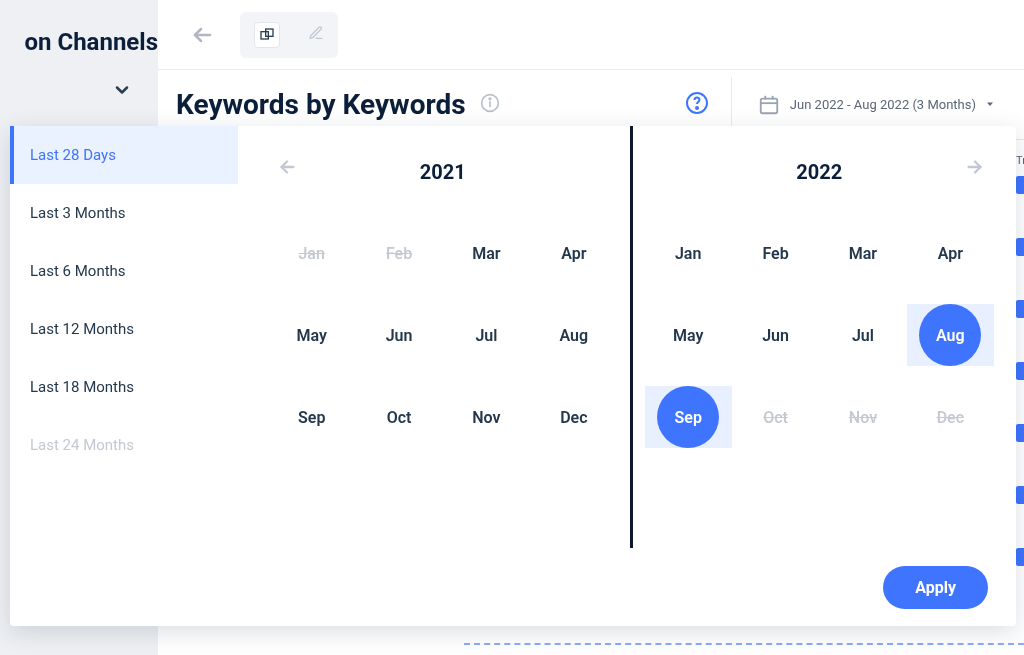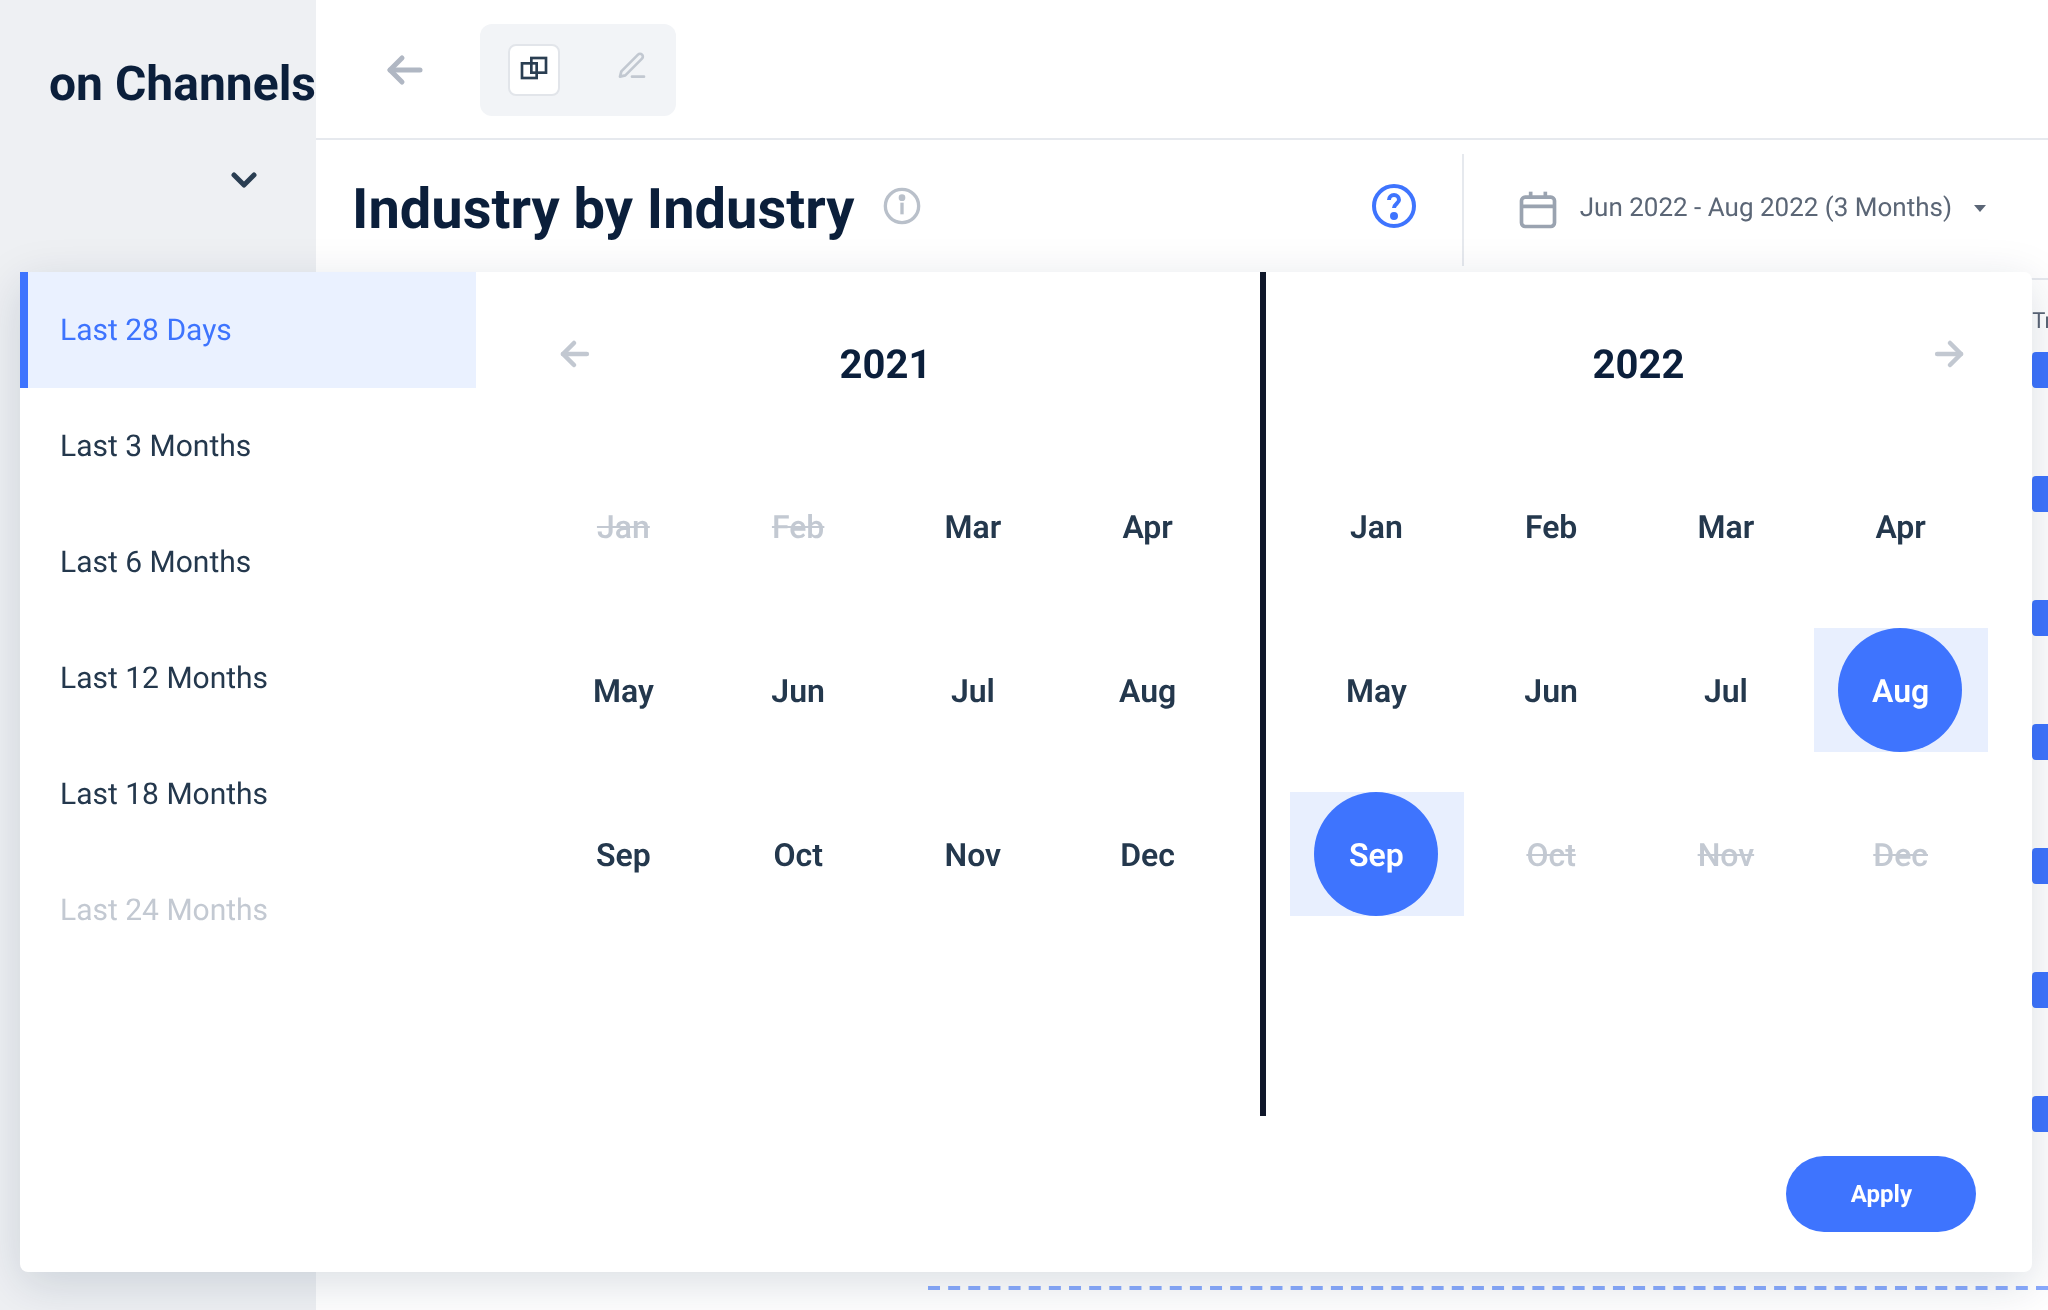--- a/index.html
+++ b/index.html
@@ -25,21 +25,21 @@
   .page-title { font-size: 28px; font-weight: 700; color: #0b1f3b; margin-left: 18px; }
   .info-circle { margin-left: 14px; color: #b9c0ca; }
   .help-circle { margin-left: auto; color: #3e74fe; }
   .date-divider { width: 1px; height: 56px; background: #e6e9ee; margin: 0 26px 0 22px; }
   .date-range { display: flex; align-items: center; color: #738094; margin-right: 18px; cursor: pointer; }
   .date-range svg { margin-right: 10px; }
   .date-range-text { font-size: 13px; color: #5b6676; }
   .date-caret { margin-left: 8px; }
 
   
-  .dropdown { position: absolute; left: 10px; top: 136px; width: 1006px; height: 500px; background: #fff; border-radius: 4px; box-shadow: 0 6px 24px rgba(10,31,68,0.15); }
+  .dropdown { position: absolute; left: 10px; top: 126px; width: 1006px; height: 500px; background: #fff; border-radius: 4px; box-shadow: 0 6px 24px rgba(10,31,68,0.15); }
 
   .presets { position: absolute; left: 0; top: 0; width: 228px; }
   .preset { height: 58px; display: flex; align-items: center; padding: 0 20px; font-size: 15px; color: #24384d; cursor: pointer; }
   .preset.active { background: #eaf1ff; color: #3e74fe; border-left: 4px solid #3e74fe; padding-left: 16px; }
   .preset.disabled { color: #c3c9d2; cursor: default; }
 
   
   .cal-wrap { position: absolute; left: 246px; top: 0; right: 10px; bottom: 78px; }
   .cal-cols { display: flex; width: 100%; height: 100%; }
   .cal-col { flex: 1; padding: 24px 12px 0 12px; }
@@ -57,21 +57,21 @@
   }
   .mcell.struck { color: #c3c9d2; text-decoration: line-through; font-weight: 500; cursor: default; }
   .mcell .pill { width: 62px; height: 62px; border-radius: 50%; display: flex; align-items: center; justify-content: center; }
   .mcell.selected .pill { background: #3e74fe; color: #fff; }
   .mcell.sel-end { background: #e8effe; }
   .mcell.sel-start { background: #e8effe; }
   .mcell.clickable { cursor: pointer; }
 
   
   .dropdown-footer { position: absolute; left: 0; right: 0; bottom: 0; height: 78px; display: flex; align-items: center; justify-content: flex-end; padding-right: 28px; }
-  .apply-btn { background: #3e74fe; color: #fff; font-size: 12px; font-weight: 700; border: none; border-radius: 22px; padding: 12px 32px; cursor: pointer; }
+  .apply-btn { background: #3e74fe; color: #fff; font-size: 16px; font-weight: 700; border: none; border-radius: 22px; padding: 12px 32px; cursor: pointer; }
 
   
   .bg-right { position: absolute; left: 158px; top: 140px; right: 0; bottom: 0; background: #fff; border-left: 0; }
   .blue-dots-bottom { position: absolute; right: 0; bottom: 0; height: 12px; width: 560px; border-top: 2px dashed #3e74fe; opacity: .6;}
   .blue-chips { position: absolute; right: 0; top: 176px; width: 8px; }
   .blue-chips i { display: block; width: 8px; height: 18px; background: #3e74fe; border-radius: 2px 0 0 2px; margin-bottom: 44px; }
   .tr-label { position: absolute; right: -2px; top: 154px; font-size: 11px; color: #5b6676; }
 </style>
 </head>
 <body>
@@ -104,21 +104,21 @@
     <div class="chip-edit">
       <svg width="16" height="16" viewBox="0 0 24 24" fill="none" stroke="#c2c8d1" stroke-width="2" stroke-linecap="round" stroke-linejoin="round">
           <path d="M12 20h9"></path>
           <path d="M16.5 3.5a2.1 2.1 0 0 1 3 3L7 19l-4 1 1-4 12.5-12.5z"></path>
         </svg>
     </div>
   </div>
 </div>
 
 <div class="titlebar">
-  <div class="page-title">Industry by Industry</div>
+  <div class="page-title">Keywords by Keywords</div>
   <span class="info-circle">
     <svg width="20" height="20" viewBox="0 0 24 24" fill="none" stroke="#b9c0ca" stroke-width="2">
         <circle cx="12" cy="12" r="10"></circle>
         <line x1="12" y1="10" x2="12" y2="17"></line>
         <circle cx="12" cy="7" r="1" fill="#b9c0ca"></circle>
       </svg>
   </span>
   <span class="help-circle">
     <svg width="24" height="24" viewBox="0 0 24 24" fill="none" stroke="#3e74fe" stroke-width="2">
         <circle cx="12" cy="12" r="10"></circle>

